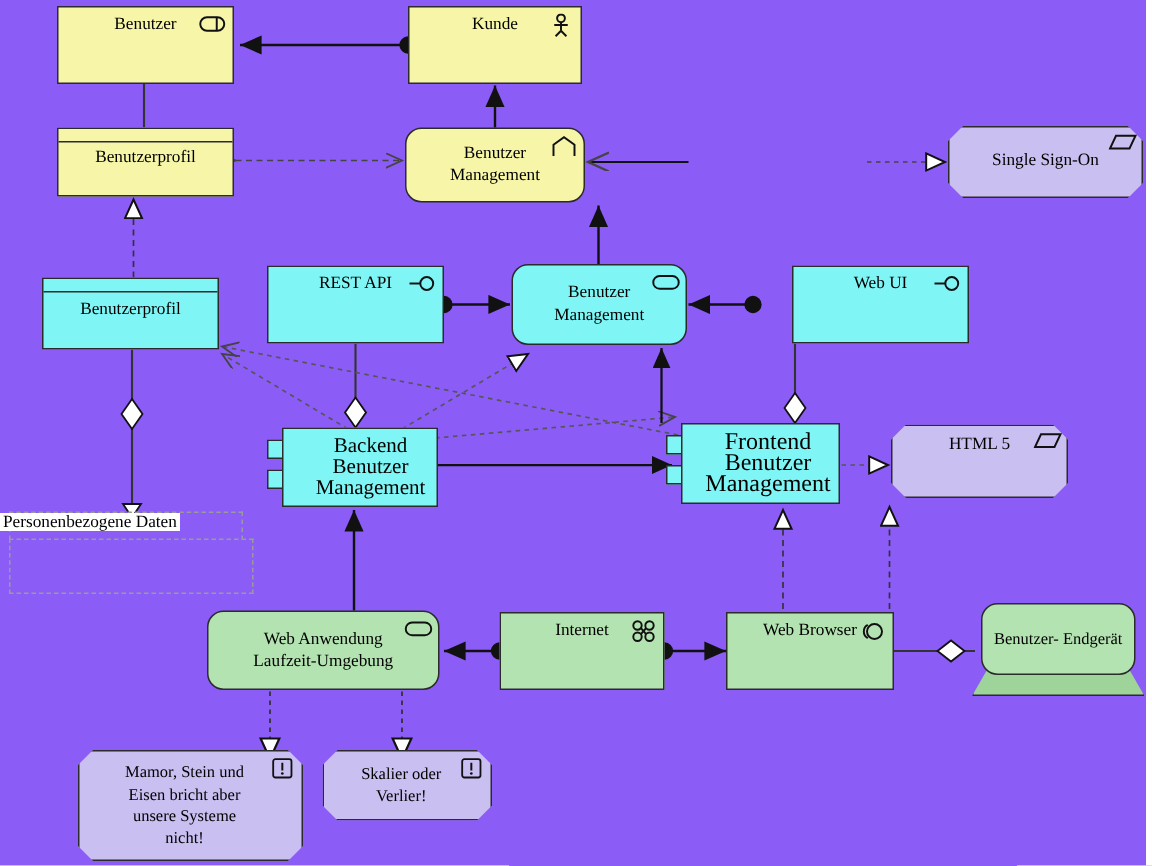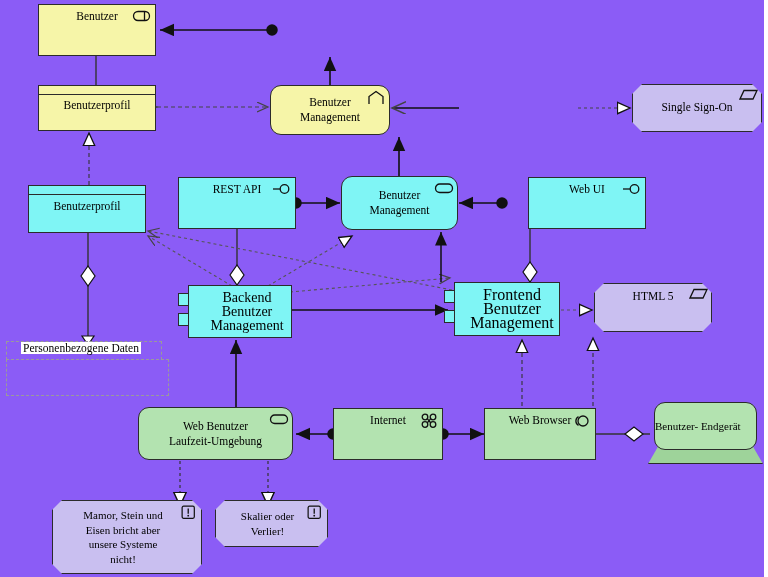--- a/index.html
+++ b/index.html
@@ -138,20 +138,21 @@
     position: absolute;
     left: 6px; top: 0;
     width: calc(100% - 12px);
     height: calc(100% - 14px);
     background: #b3e3b0;
     border: 1.2px solid #2b2b2b;
     border-radius: 11px;
     box-sizing: border-box;
     display: flex;
     align-items: center;
+    justify-content: center;
   }
 </style>
 </head>
 <body>
 
 <div id="canvas">
 
   <svg class="edges" viewBox="0 0 768 577">
     <defs>
       <marker id="arrowFilled" markerWidth="11" markerHeight="11" refX="9" refY="4" orient="auto">
@@ -260,20 +261,32 @@
   <div class="node yellow pad-t" style="left:38px; top:4px; width:118px; height:52px;">
     <span class="corner-icon">
       <svg viewBox="0 0 20 14" width="20" height="14">
         <rect x="1.5" y="2.5" width="16" height="9" rx="4.5" fill="none" stroke="#111" stroke-width="1.3"></rect>
         <line x1="12.5" y1="2.5" x2="12.5" y2="11.5" stroke="#111" stroke-width="1.3"></line>
       </svg>
     </span>
     <span class="label">Benutzer</span>
   </div>
 
+  <div class="node yellow pad-t" style="left:272px; top:4px; width:116px; height:52px;">
+    <span class="corner-icon">
+      <svg viewBox="0 0 20 16" width="20" height="16">
+        <circle cx="10" cy="3.2" r="2.6" fill="none" stroke="#111" stroke-width="1.3"></circle>
+        <line x1="10" y1="5.8" x2="10" y2="11.5" stroke="#111" stroke-width="1.3"></line>
+        <line x1="5.5" y1="7.6" x2="14.5" y2="7.6" stroke="#111" stroke-width="1.3"></line>
+        <line x1="10" y1="11.5" x2="6.4" y2="15.2" stroke="#111" stroke-width="1.3"></line>
+        <line x1="10" y1="11.5" x2="13.6" y2="15.2" stroke="#111" stroke-width="1.3"></line>
+      </svg>
+    </span>
+    <span class="label">Kunde</span>
+  </div>
 
   <div class="node yellow banded" style="left:38px; top:85px; width:118px; height:46px;">
     <div class="band"></div>
     <span class="label" style="margin-top:3px;">Benutzerprofil</span>
   </div>
 
   <div class="node yellow rounded" style="left:270px; top:85px; width:120px; height:50px;">
     <span class="corner-icon">
       <svg viewBox="0 0 20 16" width="20" height="16">
         <path d="M3,14 L3,6.5 L10,1.5 L17,6.5 L17,14" fill="none" stroke="#111" stroke-width="1.3"></path>
@@ -353,31 +366,31 @@
     <div class="oct-shape"></div>
     <span class="corner-icon" style="z-index:3;">
       <svg viewBox="0 0 20 14" width="20" height="14">
         <path d="M5,2.5 L18,2.5 L14,11 L1,11 z" fill="none" stroke="#111" stroke-width="1.3"></path>
       </svg>
     </span>
     <span class="label" style="margin-top:2px;">HTML 5</span>
   </div>
 
   <div class="group-tab" style="left:6px; top:341px; width:156px; height:19px;"></div>
-  <div class="group-label" style="left:21px; top:342px;">Personenbezogene Daten</div>
+  <div class="group-label" style="left:0; top:342px;">Personenbezogene Daten</div>
   <div class="group-box" style="left:6px; top:359px; width:163px; height:37px;"></div>
 
   <div class="node green rounded" style="left:138px; top:407px; width:155px; height:53px;">
     <span class="corner-icon">
       <svg viewBox="0 0 20 14" width="20" height="14">
         <rect x="1.5" y="3" width="17" height="8.5" rx="4.25" fill="none" stroke="#111" stroke-width="1.3"></rect>
       </svg>
     </span>
     <span class="center-label">
-        <span class="label">Web Benutzer
+        <span class="label">Web Anwendung
 Laufzeit-Umgebung</span>
       </span>
   </div>
 
   <div class="node green pad-t" style="left:333px; top:408px; width:110px; height:52px;">
     <span class="corner-icon">
       <svg viewBox="0 0 20 16" width="20" height="16">
         <circle cx="6" cy="4" r="2.8" fill="none" stroke="#111" stroke-width="1.3"></circle>
         <circle cx="14" cy="4" r="2.8" fill="none" stroke="#111" stroke-width="1.3"></circle>
         <circle cx="6" cy="11.5" r="2.8" fill="none" stroke="#111" stroke-width="1.3"></circle>

